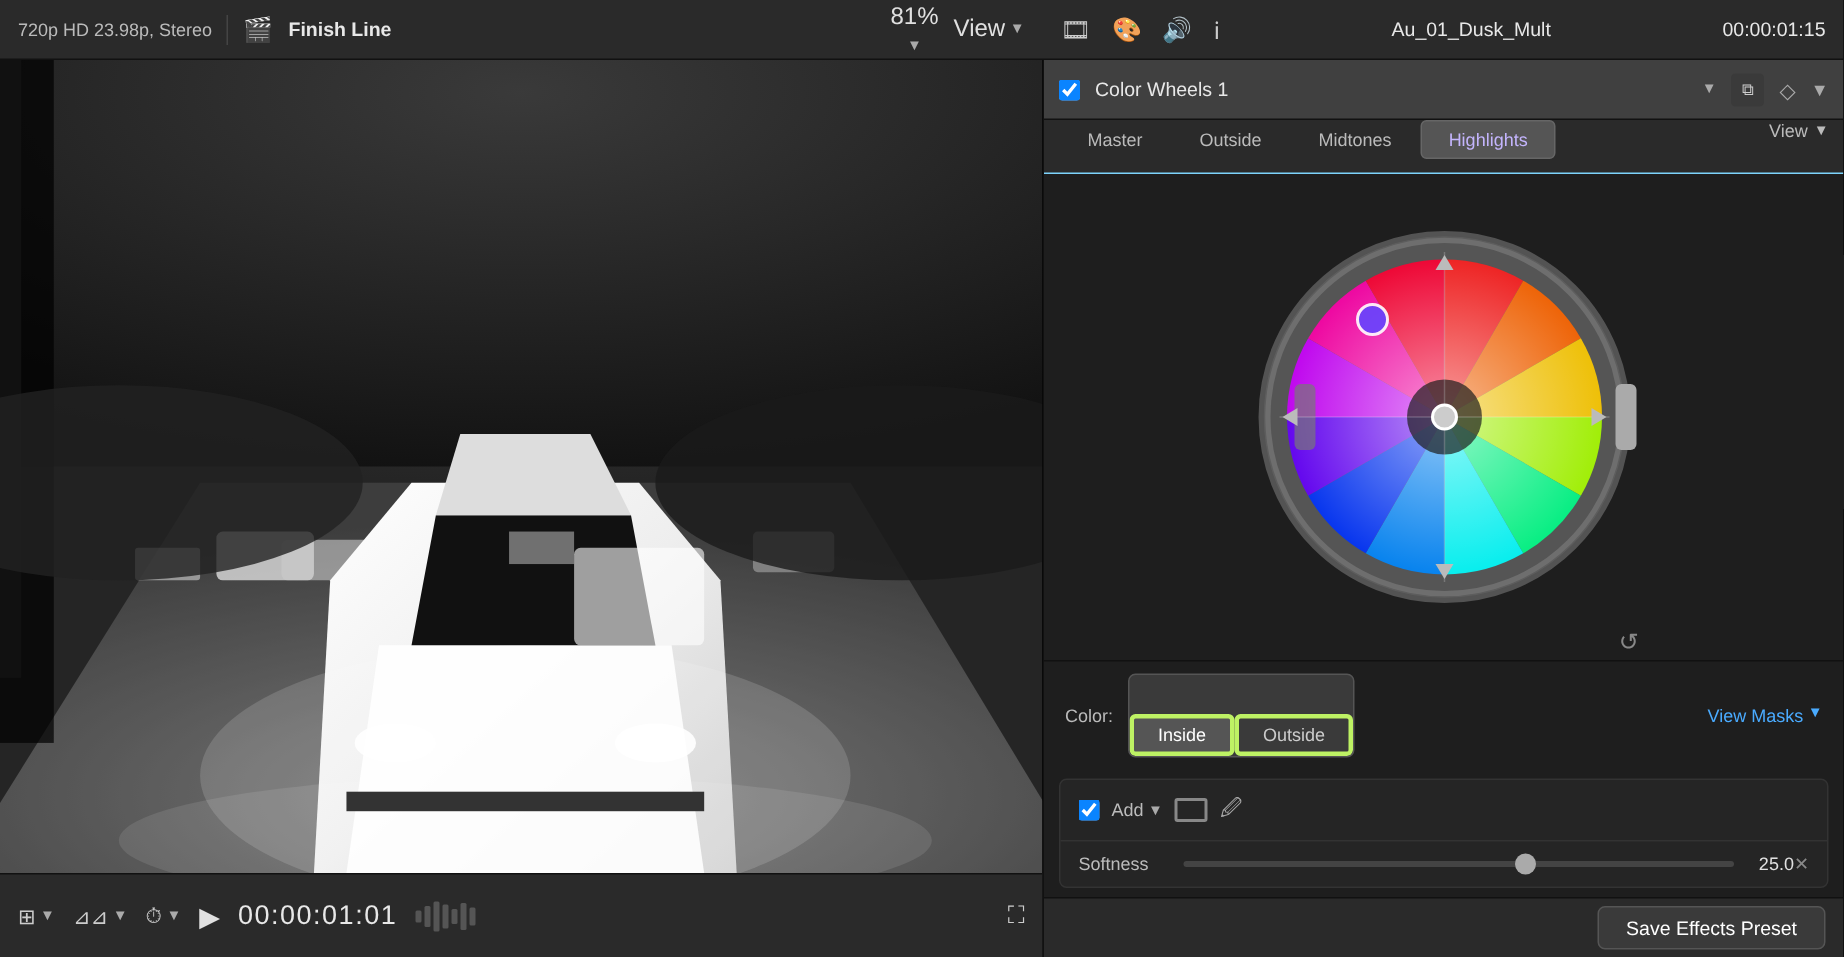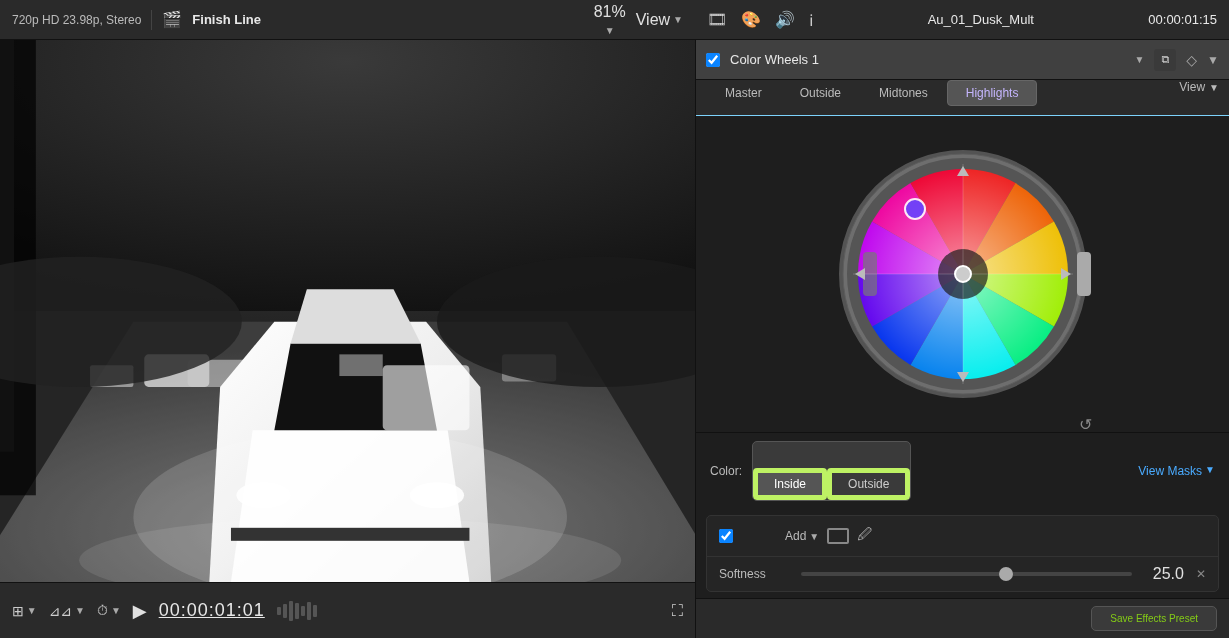--- a/index.html
+++ b/index.html
@@ -116,21 +116,20 @@
     .play-btn {
       font-size: 18px;
       color: #e0e0e0;
       cursor: pointer;
     }
     .timecode-display {
       font-size: 18px;
       color: #e8e8e8;
       font-variant-numeric: tabular-nums;
       letter-spacing: 1px;
-      text-decoration: underline;
     }
     .audio-bars {
       display: flex;
       align-items: center;
       gap: 2px;
       height: 20px;
     }
     .audio-bar {
       width: 4px;
       background: #555;
@@ -278,21 +277,21 @@
     }
     .mask-label {
       font-size: 12px;
       color: #bbb;
     }
     .mask-btn {
       padding: 4px 16px;
       font-size: 12px;
       color: #ccc;
       background: #3a3a3a;
-      border: 5px solid #bef264;
+      border: 3px solid #bef264;
       border-radius: 4px;
       cursor: pointer;
       margin-top: 26px;
     }
     .mask-btn.active {
       background: #555;
       color: #fff;
     }
     .view-masks-btn {
       margin-left: auto;
@@ -330,39 +329,37 @@
       color: #e0e0e0;
       flex: 1;
     }
     .add-btn {
       font-size: 12px;
       color: #bbb;
       display: flex;
       align-items: center;
       gap: 3px;
       cursor: pointer;
-      margin-left: 44px;
     }
     .mask-icon-rect {
       width: 22px;
       height: 16px;
       border: 2px solid #888;
       border-radius: 2px;
       cursor: pointer;
     }
     .eyedropper-icon {
       font-size: 14px;
       color: #aaa;
       cursor: pointer;
     }
     .softness-row {
       display: flex;
       align-items: center;
       padding: 8px 12px;
-      gap: 12px;
     }
     .softness-label {
       font-size: 12px;
       color: #bbb;
       width: 70px;
     }
     .softness-slider {
       flex: 1;
       height: 4px;
       background: #444;
@@ -375,21 +372,21 @@
       top: 50%;
       left: 62%;
       transform: translate(-50%, -50%);
       width: 14px;
       height: 14px;
       background: #aaa;
       border-radius: 50%;
       cursor: pointer;
     }
     .softness-value {
-      font-size: 16px;
+      font-size: 12px;
       color: #e0e0e0;
       width: 40px;
       text-align: right;
     }
     .softness-close {
       font-size: 12px;
       color: #888;
       cursor: pointer;
     }
 
@@ -402,22 +399,22 @@
       align-items: center;
       justify-content: flex-end;
       padding: 0 12px;
       flex-shrink: 0;
     }
     .save-preset-btn {
       padding: 6px 18px;
       background: #3a3a3a;
       border: 1px solid #555;
       border-radius: 5px;
-      font-size: 10px;
-      color: #84cc16;
+      font-size: 13px;
+      color: #ffffff;
       cursor: pointer;
     }
 
     
     .top-right-icons {
       display: flex; align-items: center; gap: 14px;
     }
     .tr-icon {
       font-size: 16px; color: #ccc; cursor: pointer;
     }

